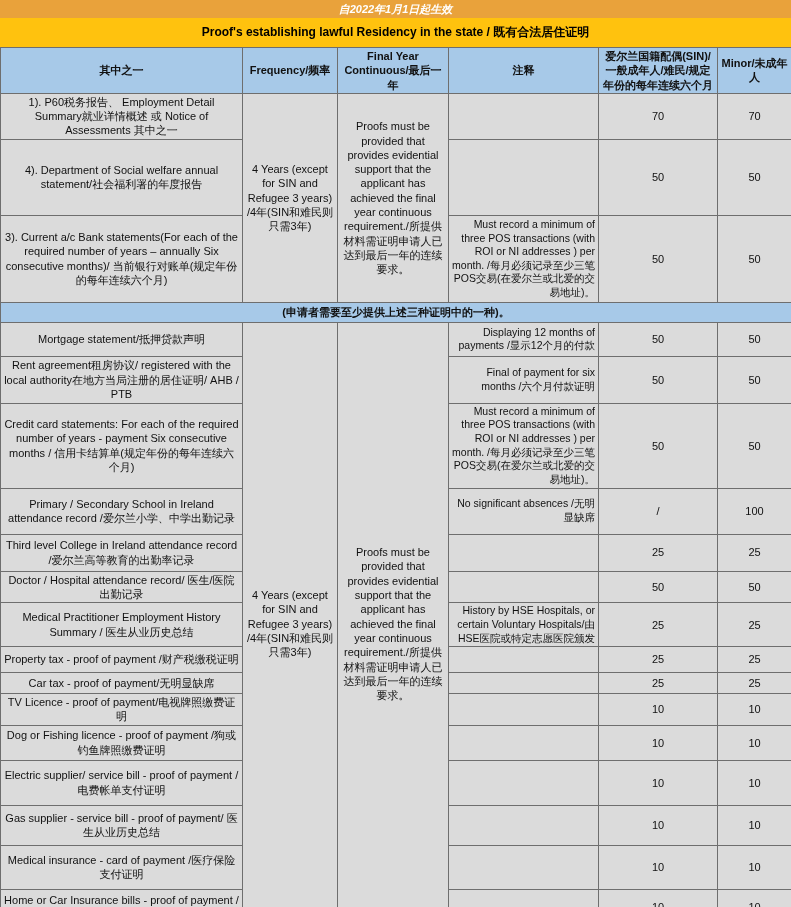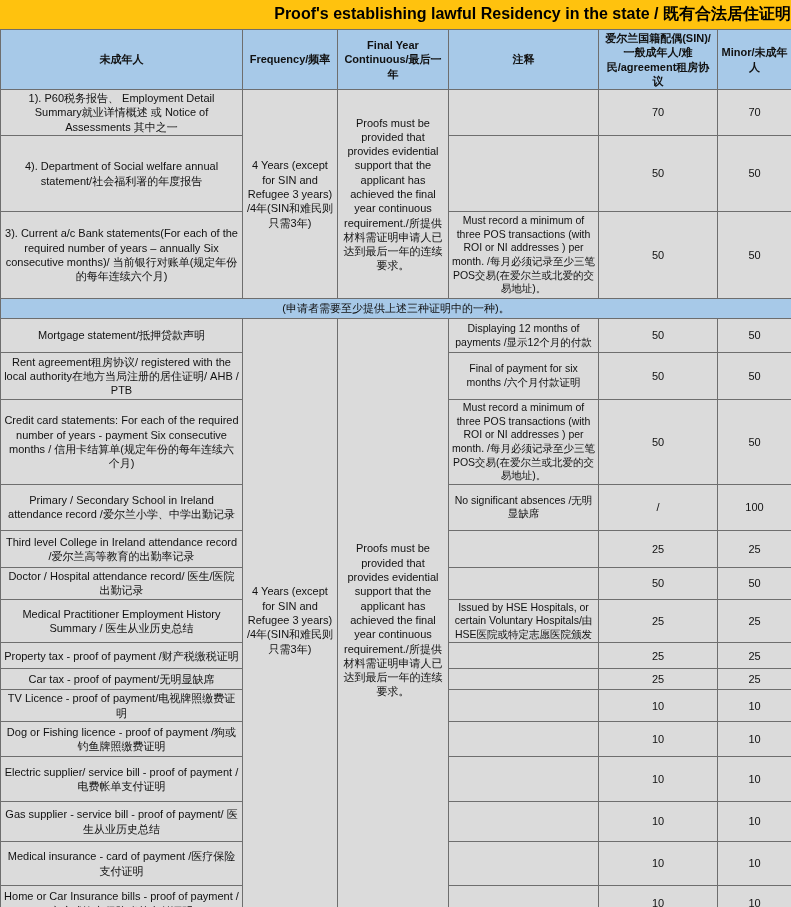--- a/index.html
+++ b/index.html
@@ -16,23 +16,23 @@
     color:#ffffff;
     font-size:11px;
     font-weight:bold;
     font-style:italic;
     display:flex;align-items:center;justify-content:center;
   }
   .band-title{
     height:29px;
     background:var(--c-yellow,#FFC20E);
     color:#000;
-    font-size:16px;
-    font-weight:bold;
-    display:flex;align-items:center;justify-content:flex-end;
+    font-size:12px;
+    font-weight:bold;
+    display:flex;align-items:center;justify-content:center;
   }
   table{
     width:791px;
     border-collapse:collapse;
     table-layout:fixed;
   }
   td,th{
     border:1px solid #6e6e6e;
     padding:1px 3px;
     font-size:11px;
@@ -43,53 +43,56 @@
     overflow:hidden;
   }
   th{
     background:var(--c-blue,#A7C9E8);
     font-weight:bold;
     font-size:11px;
   }
   td{background:var(--c-gray,#DBDBDB);}
   td.sep{
     background:var(--c-blue,#A7C9E8);
-    font-weight:normal;
+    font-weight:bold;
     margin-left:20px;
   }
-  td.note{font-size:10.5px;}
+  td.note{font-size:10.5px;text-align:right;}
   td.merged{font-size:11px;}
 </style>
 </head>
 <body>
 
 <div class="sheet">
 
+  <div class="band-effective">
+    <span>自2022年1月1日起生效</span>
+  </div>
 
   <div class="band-title">
     <span>Proof's establishing lawful Residency in the state / 既有合法居住证明</span>
   </div>
 
   <table>
     <colgroup>
       <col style="width:242px">
         <col style="width:95px">
         <col style="width:111px">
       <col style="width:150px">
         <col style="width:119px">
         <col style="width:74px">
     </colgroup>
 
     <tbody>
         <tr style="height:44px">
-      <th>未成年人</th>
+      <th>其中之一</th>
       <th>Frequency/频率</th>
       <th>Final Year Continuous/最后一年</th>
       <th>注释</th>
-      <th>爱尔兰国籍配偶(SIN)/一般成年人/难民/agreement租房协议</th>
+      <th>爱尔兰国籍配偶(SIN)/一般成年人/难民/规定年份的每年连续六个月</th>
       <th>Minor/未成年人</th>
     </tr>
 
     <tr style="height:44px">
       <td class="typec">1). P60税务报告、 Employment Detail Summary就业详情概述 或 Notice of Assessments 其中之一</td>
       <td class="merged" rowspan="3">4 Years  (except for SIN and Refugee 3 years) /4年(SIN和难民则只需3年)</td>
       <td class="merged" rowspan="3">Proofs must be provided that provides evidential support that the applicant has achieved the final year continuous requirement./所提供材料需证明申请人已达到最后一年的连续要求。</td>
       <td class="note"></td>
       <td>70</td>
       <td>70</td>
@@ -144,21 +147,21 @@
       <td>25</td>
     </tr>
     <tr style="height:27px">
       <td class="typec">Doctor / Hospital attendance record/ 医生/医院出勤记录</td>
       <td class="note"></td>
       <td>50</td>
       <td>50</td>
     </tr>
     <tr style="height:38px">
       <td class="typec">Medical Practitioner Employment History Summary / 医生从业历史总结</td>
-      <td class="note">Issued by HSE Hospitals, or certain Voluntary Hospitals/由HSE医院或特定志愿医院颁发</td>
+      <td class="note">History by HSE Hospitals, or certain Voluntary Hospitals/由HSE医院或特定志愿医院颁发</td>
       <td>25</td>
       <td>25</td>
     </tr>
     <tr style="height:26px">
       <td class="typec">Property tax - proof of payment /财产税缴税证明</td>
       <td class="note"></td>
       <td>25</td>
       <td>25</td>
     </tr>
     <tr style="height:21px">

